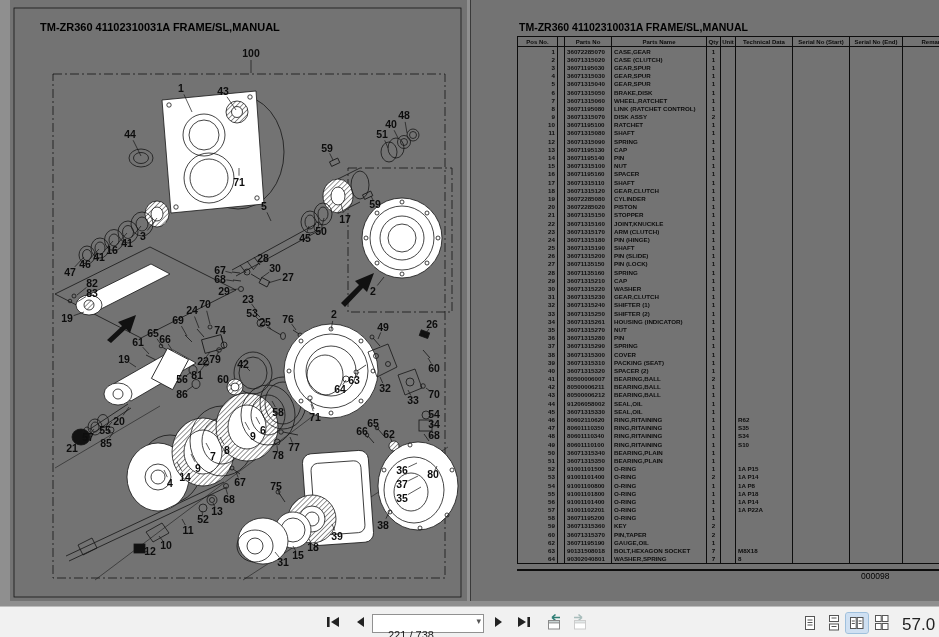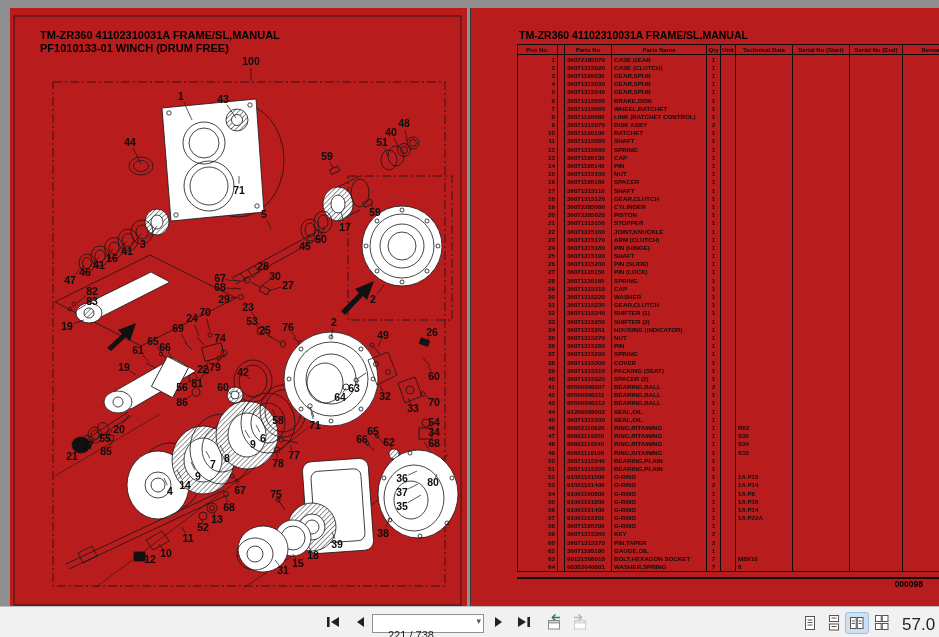--- a/index.html
+++ b/index.html
@@ -1,54 +1,53 @@
 <!DOCTYPE html>
 <html><head>
 <meta charset="utf-8">
 <style>
   html,body{margin:0;padding:0;width:939px;height:637px;overflow:hidden;
     background:#8f8f8f;font-family:"Liberation Sans",sans-serif;}
-  .page{position:absolute;top:0;background:#b91c1c;margin-top:8px;}
+  .page{position:absolute;top:0;background:#737373;}
   #left-page{left:10px;width:457px;height:601px;}
   #right-page{left:470px;width:469px;height:601px;overflow:hidden;border-left:1px solid #3a3a3a;}
   #diagram{position:absolute;left:0;top:0;}
   .ltitle{position:absolute;left:30px;top:21px;font-weight:bold;font-size:11px;line-height:13px;color:#000;white-space:nowrap;}
   .rtitle{position:absolute;left:48px;top:21px;font-weight:bold;font-size:10.5px;color:#000;white-space:nowrap;}
   .plabel{font:bold 10.5px "Liberation Sans",sans-serif;fill:#0d0d0d;}
   .art{stroke:#151515;stroke-width:.8;fill:none;}
   .ldr{stroke:#151515;stroke-width:.7;}
   
   #parts-table{position:absolute;left:46px;top:36px;width:445px;border-collapse:collapse;table-layout:fixed;
     font:bold 6.2px "Liberation Sans",sans-serif;color:#0d0d0d;border:1px solid #0d0d0d;}
   #parts-table th,#parts-table td{border-left:1px solid #0d0d0d;border-right:1px solid #0d0d0d;
     overflow:hidden;white-space:nowrap;}
   #parts-table thead th{border:1px solid #0d0d0d;font-size:6px;height:9px;text-align:center;padding:0 1px;}
   #parts-table td{height:8.2px;padding:0 2px;}
   td.c0{text-align:right;padding-right:5px;}
   td.c4{text-align:center;}
   .heavyline{position:absolute;left:46px;top:569px;width:700px;height:2px;background:#0d0d0d;}
-  .pagecode{position:absolute;left:390px;top:571px;width:62px;text-align:right;font-weight:bold;font-size:8.5px;color:#000;}
+  .pagecode{position:absolute;left:390px;top:571px;width:62px;text-align:left;font-weight:normal;font-size:8.5px;color:#000;}
   
   #toolbar{position:absolute;left:0;top:606px;width:939px;height:31px;background:#f1f1f1;border-top:1px solid #bdbdbd;}
   .navbtn{position:absolute;top:5px;width:22px;height:20px;display:flex;align-items:center;justify-content:center;cursor:pointer;}
   .pagebox{position:absolute;left:372px;top:7px;width:110px;height:17px;background:#fff;border:1px solid #919191;}
   .pagebox input{position:absolute;left:8px;top:0;width:92px;height:15px;border:none;outline:none;
     font:11px "Liberation Sans",sans-serif;color:#222;padding:12px 0 0 7px;background:transparent;}
   .caret{position:absolute;right:2px;top:1px;font-size:9px;color:#555;cursor:pointer;}
   .lic{position:absolute;top:6px;width:22px;height:20px;display:flex;align-items:center;justify-content:center;cursor:pointer;border-radius:2px;}
   .lic.sel{background:#cfe0f2;outline:1px solid #9fc0dd;}
   #zoom-level{position:absolute;left:902px;top:8px;font-size:17px;color:#222;white-space:nowrap;}
 </style>
 </head>
 <body>
 
 <div class="page" id="left-page">
   <div class="ltitle">
     <div>TM-ZR360 41102310031A FRAME/SL,MANUAL</div>
-    <div>PF1010133-01 WINCH (DRUM FREE)</div>
   </div>
   <svg id="diagram" width="457" height="601" viewBox="10 0 457 601">
     <defs>
       <pattern id="ht" patternUnits="userSpaceOnUse" width="3.5" height="3.5" patternTransform="rotate(45)">
         <rect width="3.5" height="3.5" fill="#fff"></rect>
         <line x1="0" y1="0" x2="0" y2="3.5" stroke="#3a3a3a" stroke-width="1.1"></line>
       </pattern>
     </defs>
     <g class="art">
 

